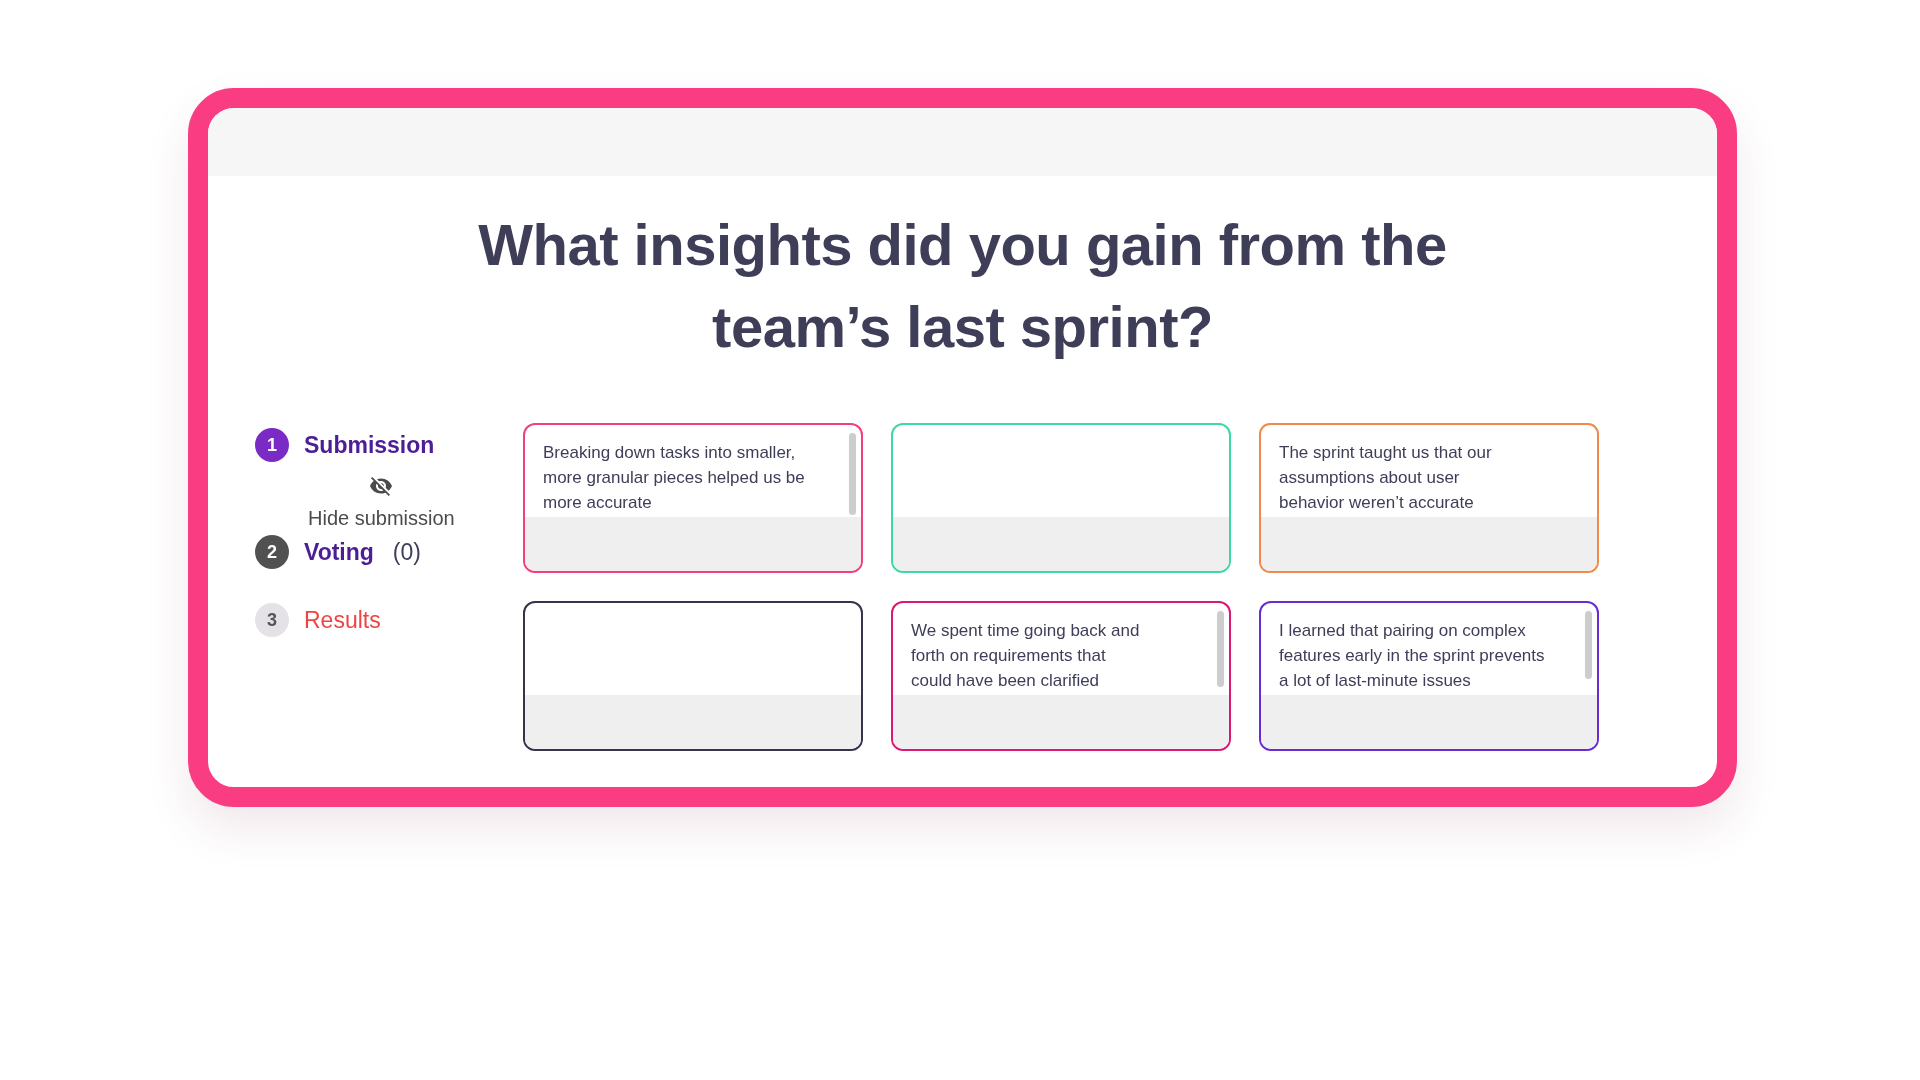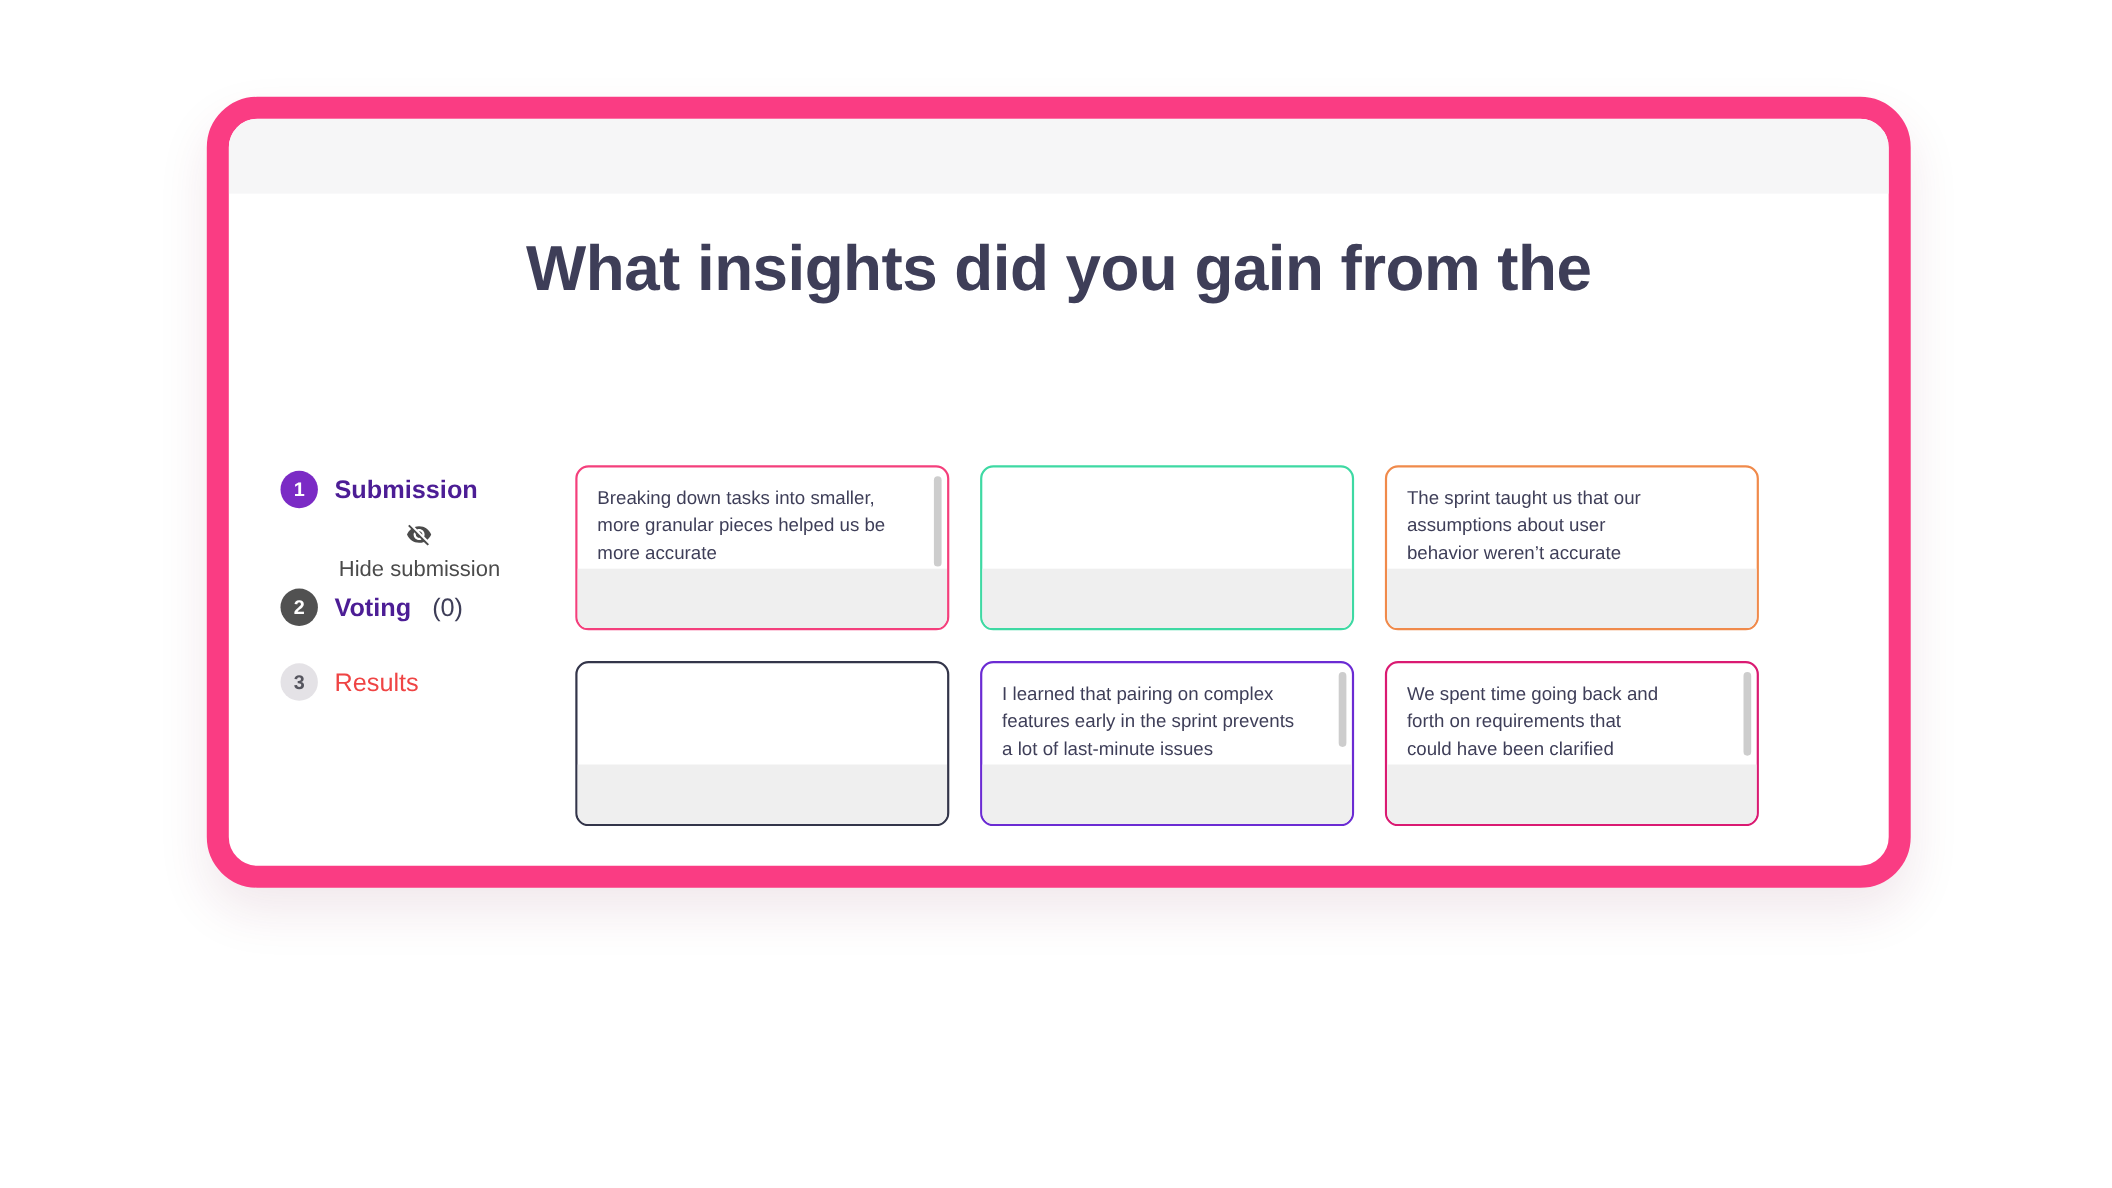--- a/index.html
+++ b/index.html
@@ -140,20 +140,21 @@
   }
 </style>
 </head>
 <body>
 
 <div class="frame">
   <div class="topbar"></div>
 
   <div class="title">
     <div>What insights did you gain from the</div>
+    <div>team’s last sprint?</div>
   </div>
 
   <div class="step-row" style="left:47px; top:320px;">
     <span class="step-circle active">1</span>
     <span class="step-label">Submission</span>
   </div>
 
   <div class="hide-row" style="left:100px; top:366px;flex-direction:column;">
     <span>
       <svg width="24" height="24" viewBox="0 0 24 24" fill="#4B4B4B">
@@ -181,46 +182,46 @@
 more granular pieces helped us be
 more accurate</div>
       <div class="thumb h1"></div>
       <div class="card-footer"></div>
     </div>
 
     <div class="card" style="border-color: rgb(62, 217, 163);">
       <div class="card-footer"></div>
     </div>
 
-    <div class="card" style="border-color: rgb(240, 138, 75);">
+    <div class="card" style="border-color: rgb(240, 138, 75); border-radius: 11px;">
       <div class="card-text">The sprint taught us that our
 assumptions about user
 behavior weren’t accurate</div>
       <div class="card-footer"></div>
     </div>
 
     <div class="card" style="border-color: rgb(51, 53, 74);">
+      <div class="card-footer"></div>
+    </div>
+
+    <div class="card" style="border-color: rgb(218, 26, 114);">
+      <div class="card-text">We spent time going back and
+forth on requirements that
+could have been clarified</div>
+      <div class="thumb h6"></div>
       <div class="card-footer"></div>
     </div>
 
     <div class="card" style="border-color: rgb(107, 43, 211);">
       <div class="card-text">I learned that pairing on complex
 features early in the sprint prevents
 a lot of last-minute issues</div>
       <div class="thumb h5"></div>
       <div class="card-footer"></div>
     </div>
 
-    <div class="card" style="border-color: rgb(218, 26, 114);">
-      <div class="card-text">We spent time going back and
-forth on requirements that
-could have been clarified</div>
-      <div class="thumb h6"></div>
-      <div class="card-footer"></div>
-    </div>
-
   </div>
 
   <button class="next-btn">
     <span class="btn-label">Next Voting</span>
     <span class="key-badge">↵</span>
   </button>
 </div>
 
 </body></html>

